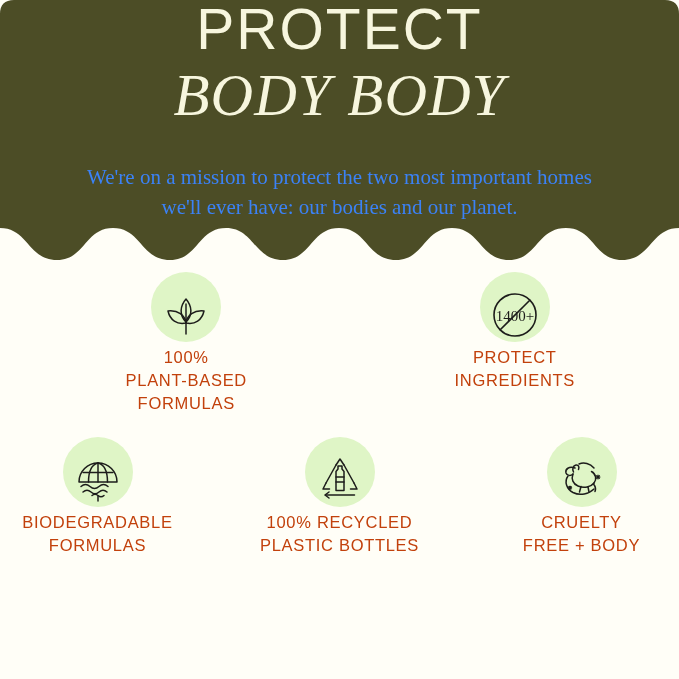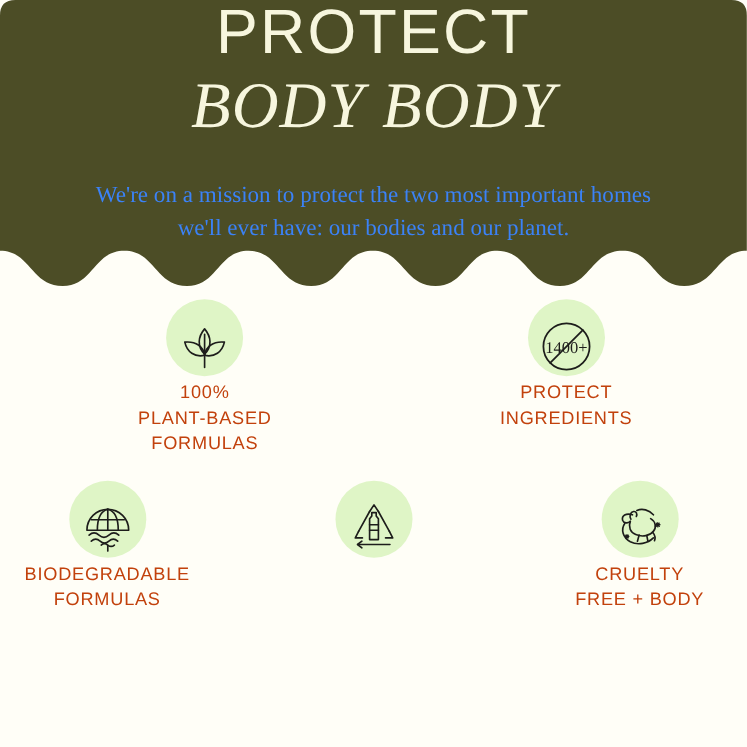--- a/index.html
+++ b/index.html
@@ -214,20 +214,22 @@
               <path d="M23 12 L13 30"></path>
               <path d="M13 30 L10 36 L16.5 36"></path>
               <path d="M16 39 L12 42 L16 45"></path>
               <path d="M12.5 42 H41.5"></path>
               <path d="M25 13 h4 v3 l2 2.5 v19 h-8 v-19 l2 -2.5 Z"></path>
               <path d="M23 24 h8"></path>
               <path d="M23 29 h8"></path>
             </g>
           </svg>
         </div>
+        <div class="badge-label">100% RECYCLED
+PLASTIC BOTTLES</div>
       </div>
 
       <div class="badge">
         <div class="badge-circle">
           <svg class="ico" width="54" height="54" viewBox="0 0 54 54">
             <g fill="none" stroke="#1D1D1B" stroke-width="1.5" stroke-linecap="round" stroke-linejoin="round">
               <path d="M20 15 C14 13 10 16 11 20 C12 23 16 23 18 21"></path>
               <path d="M18.5 19 C17 16 18 12.5 21 12 C23.5 11.7 24.5 14 23.5 16.5"></path>
               <path d="M18 21 C16 26 18 31 23 33 C29 35.5 36 34 39 30"></path>
               <path d="M39 30 C42 26.5 41 21 36.5 18.5"></path>

